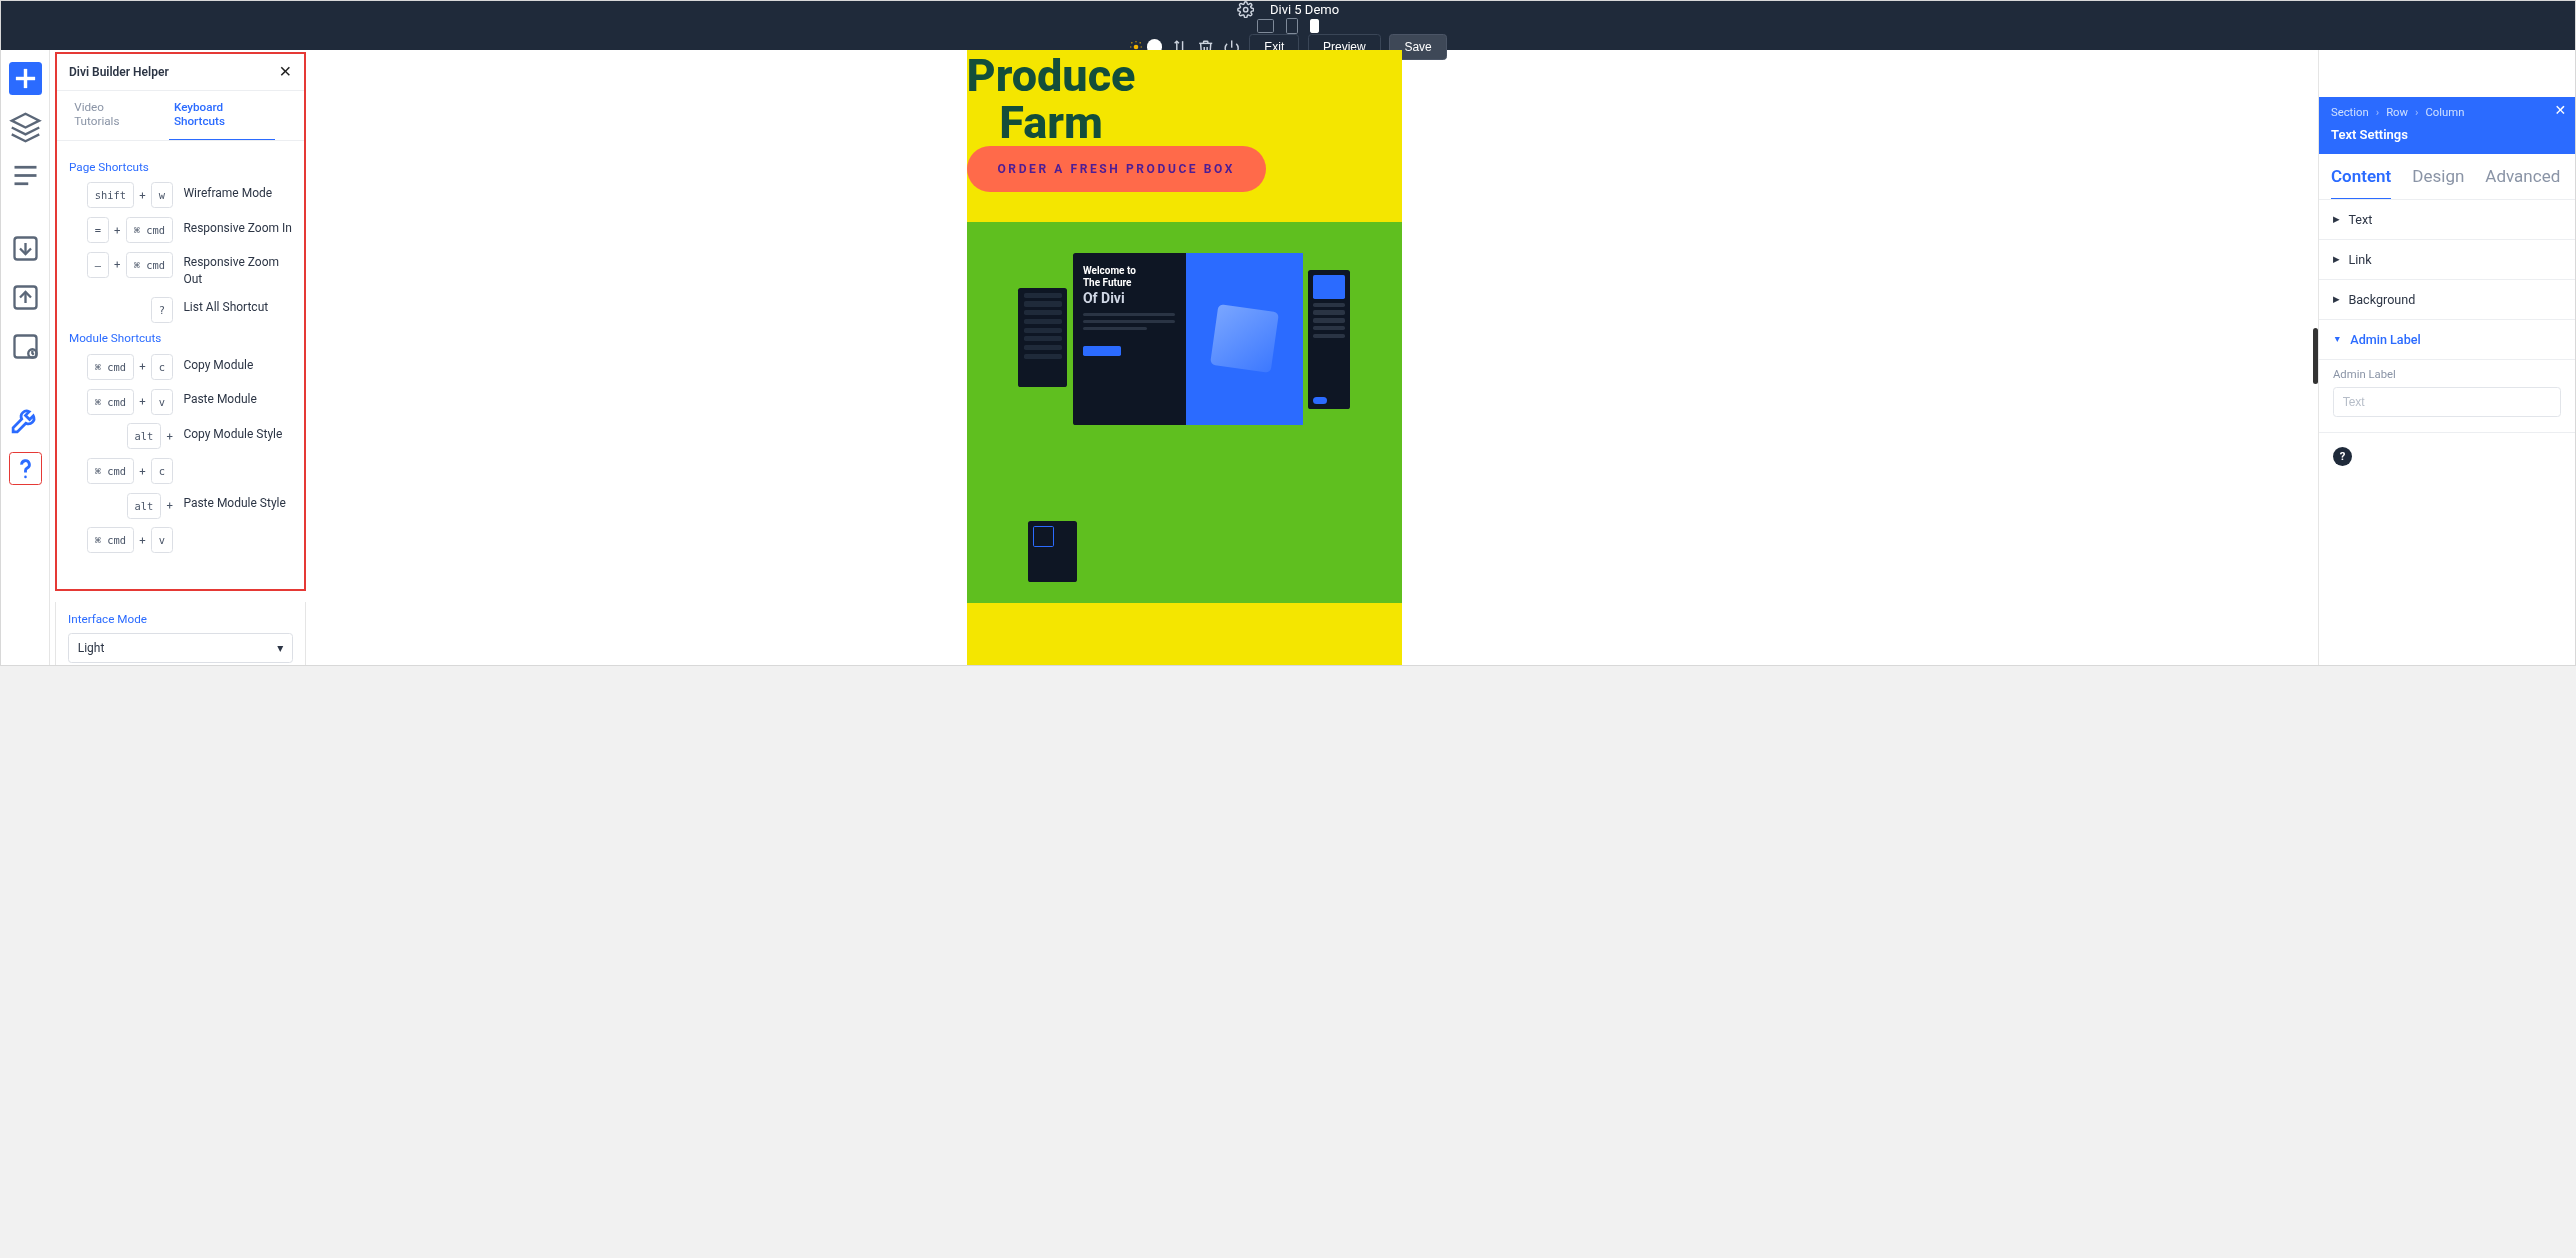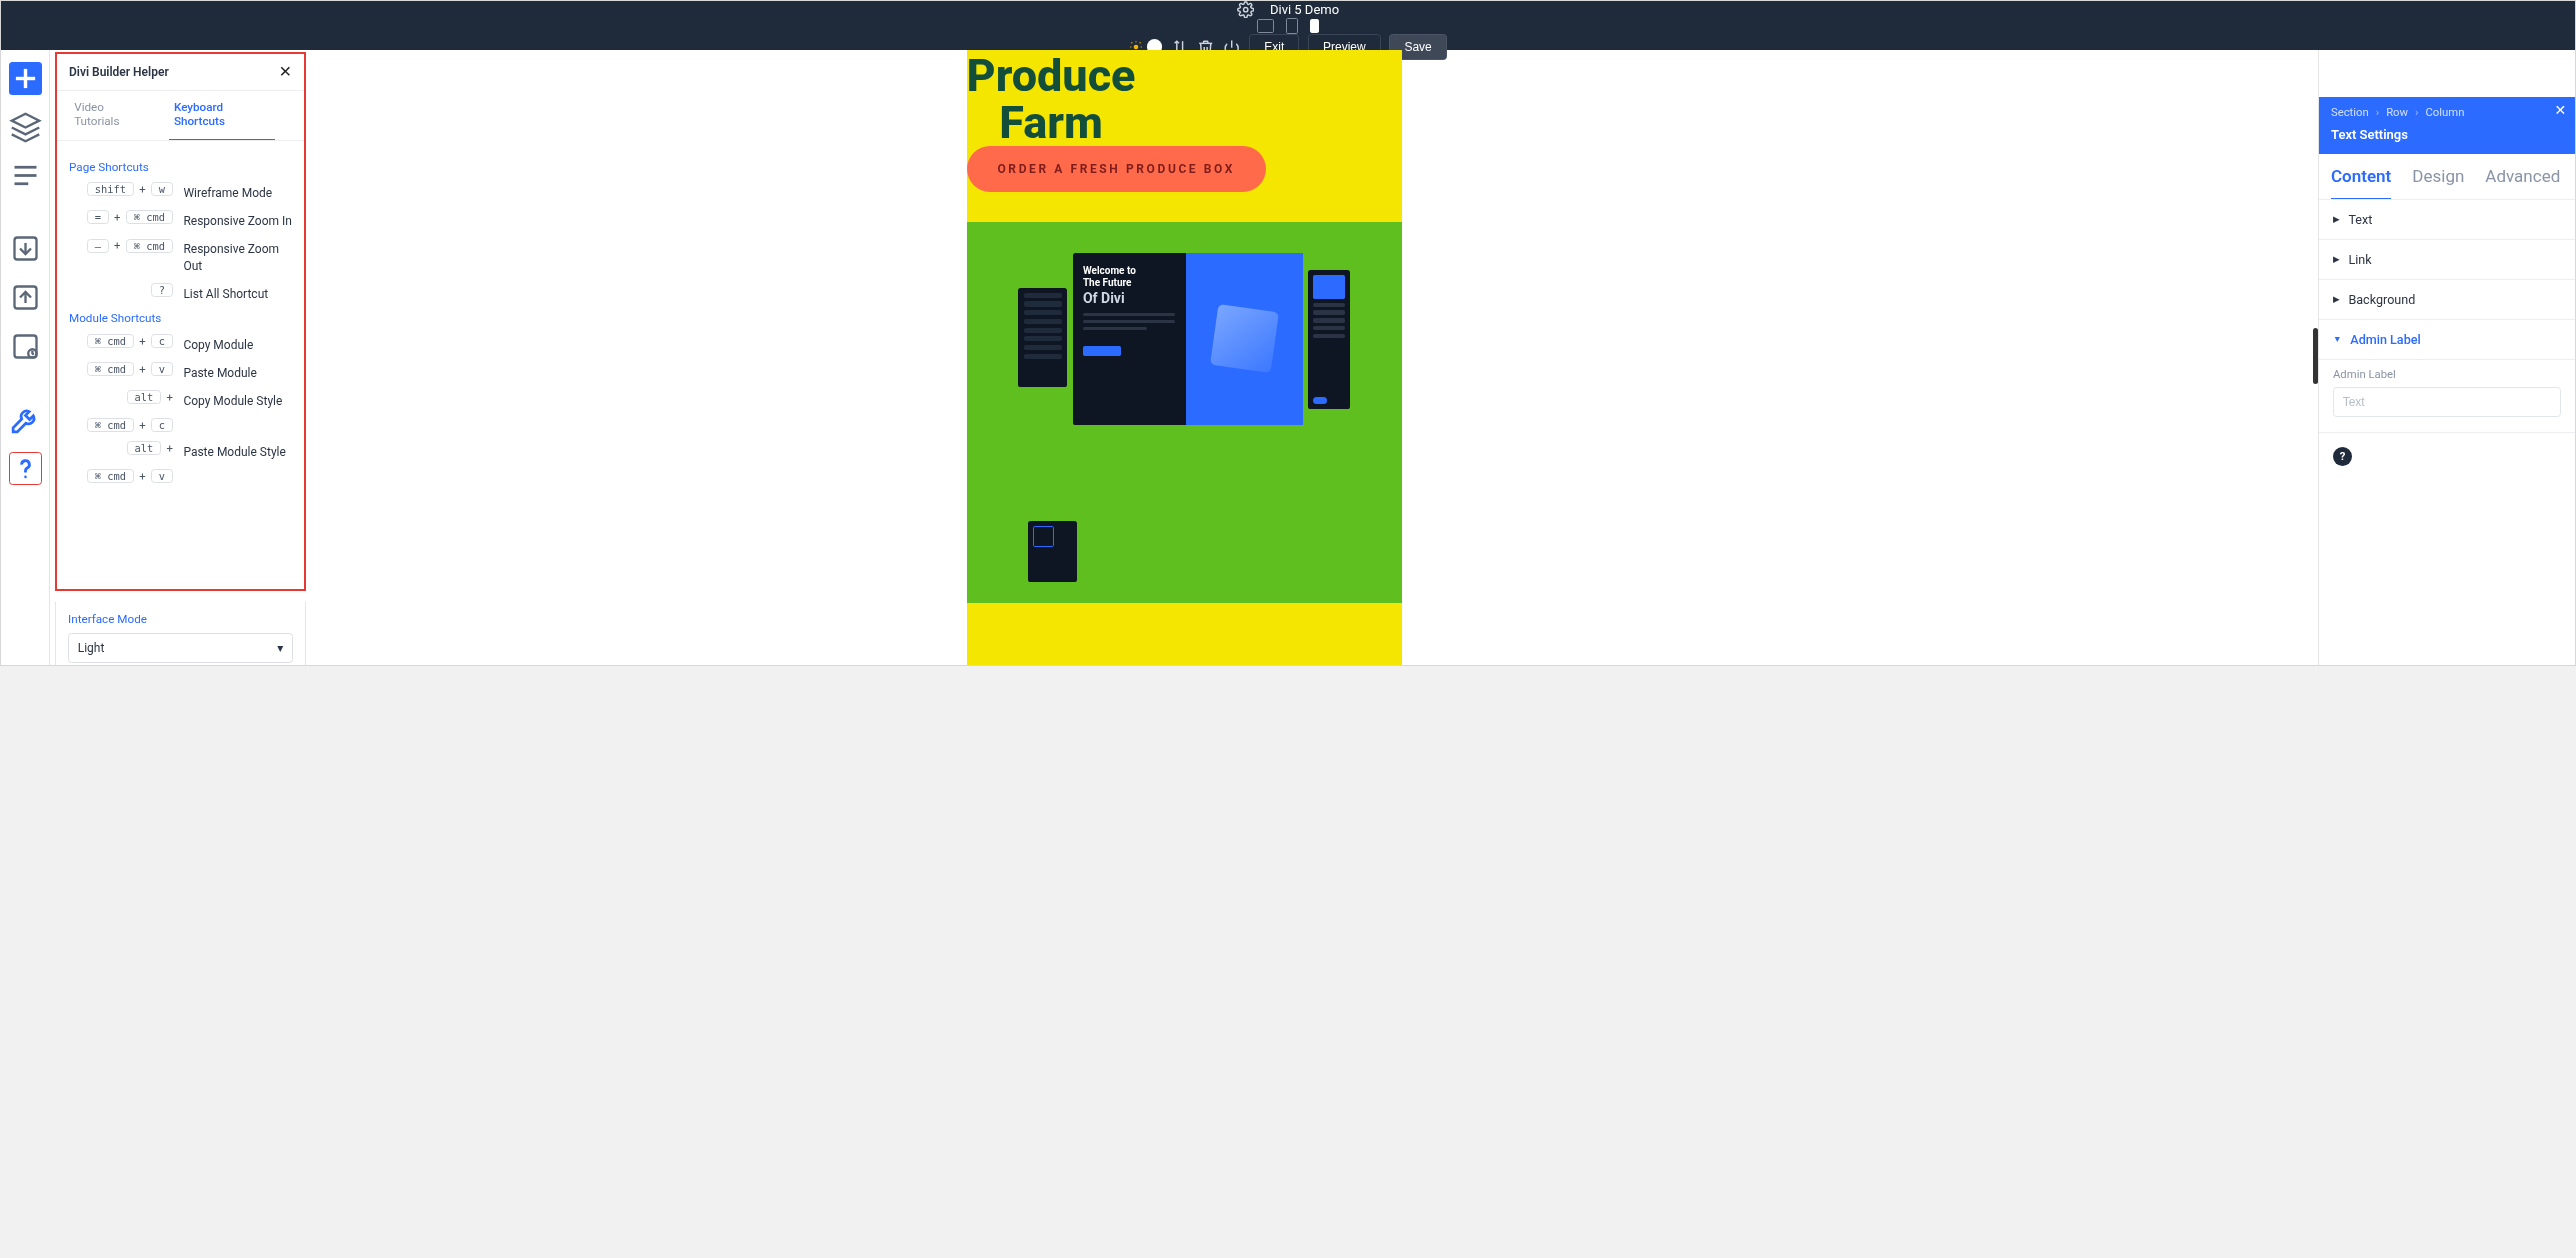--- a/index.html
+++ b/index.html
@@ -73,21 +73,21 @@
     padding:9.6px 5.2px 10.4px; font-size:11.7px; color:#8a94a6; cursor:pointer;
     margin-right:17.4px; border-bottom:1.7px solid transparent;
   }
   .hp-tab.active { color:#2b6bff; border-bottom-color:#2b6bff; font-weight:500; }
   .hp-body { flex:1; overflow-y:auto; padding:12px 12px 17.4px; }
   .hp-section-title { font-size:11.7px; color:#2b6bff; margin:7px 0 8.7px; }
   .hp-row { display:flex; align-items:flex-start; gap:10.4px; margin-bottom:8.7px; }
   .hp-keys { display:flex; align-items:center; gap:5.2px; width:104px; justify-content:flex-end; flex-shrink:0; }
   .hp-keys.single { justify-content:flex-end; }
   .kbd {
-    border:0.9px solid #dcdfe5; border-radius:3.5px; padding:0 7px;
+    border:0.9px solid #dcdfe5; border-radius:3.5px; padding:6px 7px;
     font-size:10.4px; color:#4a5568; background:#fff; font-family:ui-monospace,Menlo,monospace;
     min-width:17.4px; text-align:center;
   }
   .kplus { font-size:11.3px; color:#4a5568; }
   .hp-desc { font-size:12px; color:#2c3545; line-height:1.4; padding-top:2.6px; }
   
   .intf-strip {
     position:absolute; left:54px; top:552px; width:251px;
     background:#fff; border:0.9px solid #e5e5e5; border-top:none;
     padding:10.4px 12px 12px;
@@ -108,21 +108,21 @@
   }
   .mf-title {
     font-size:45px; font-weight:800; color:#134e3a; text-align:center;
     line-height:1.05; padding-top:1.7px;
   }
   .mf-lorem {
     font-size:13.5px; line-height:1.7; color:#134e3a; text-align:center;
     padding:15.7px 38px 26px;
   }
   .mf-cta {
-    background:#ff6a4a; color:#7f1d1d; font-weight:700; letter-spacing:2.6px;
+    background:#ff6a4a; color:#4c1d95; font-weight:700; letter-spacing:2.6px;
     font-size:12px; padding:15.7px 31px; border-radius:869px; cursor:pointer;
     margin-bottom:30px;
   }
   .mf-green {
     width:100%; background:#5fbf1f; padding:31px 8.7px 21px;
     display:flex; gap:5.2px; justify-content:center; align-items:flex-start;
   }
   .dark-panel {
     background:#0e1624; border-radius:2.6px; color:#cfd6e4;
   }

